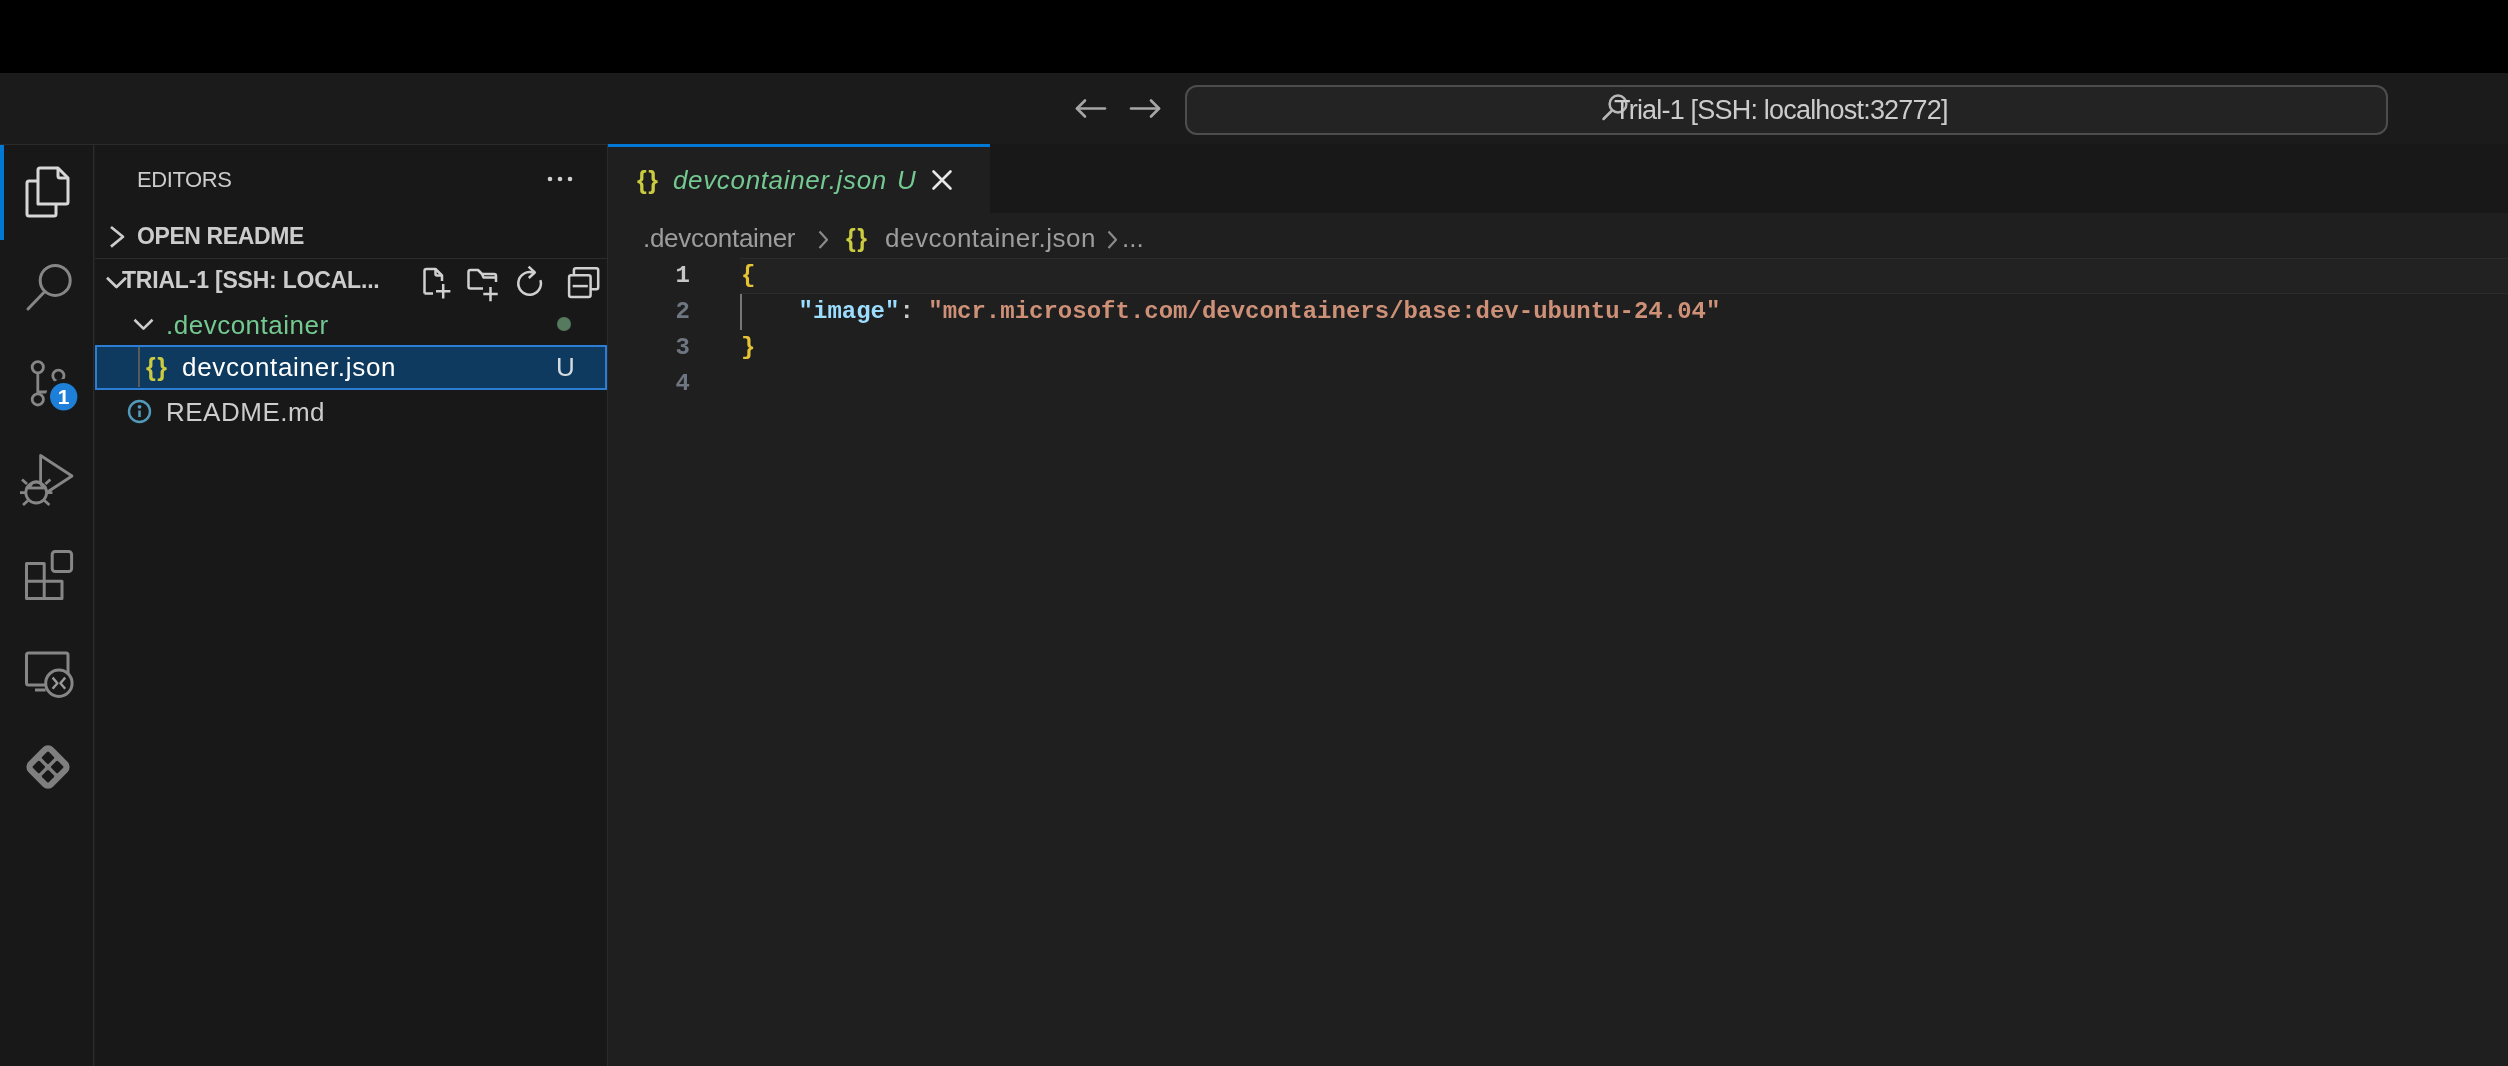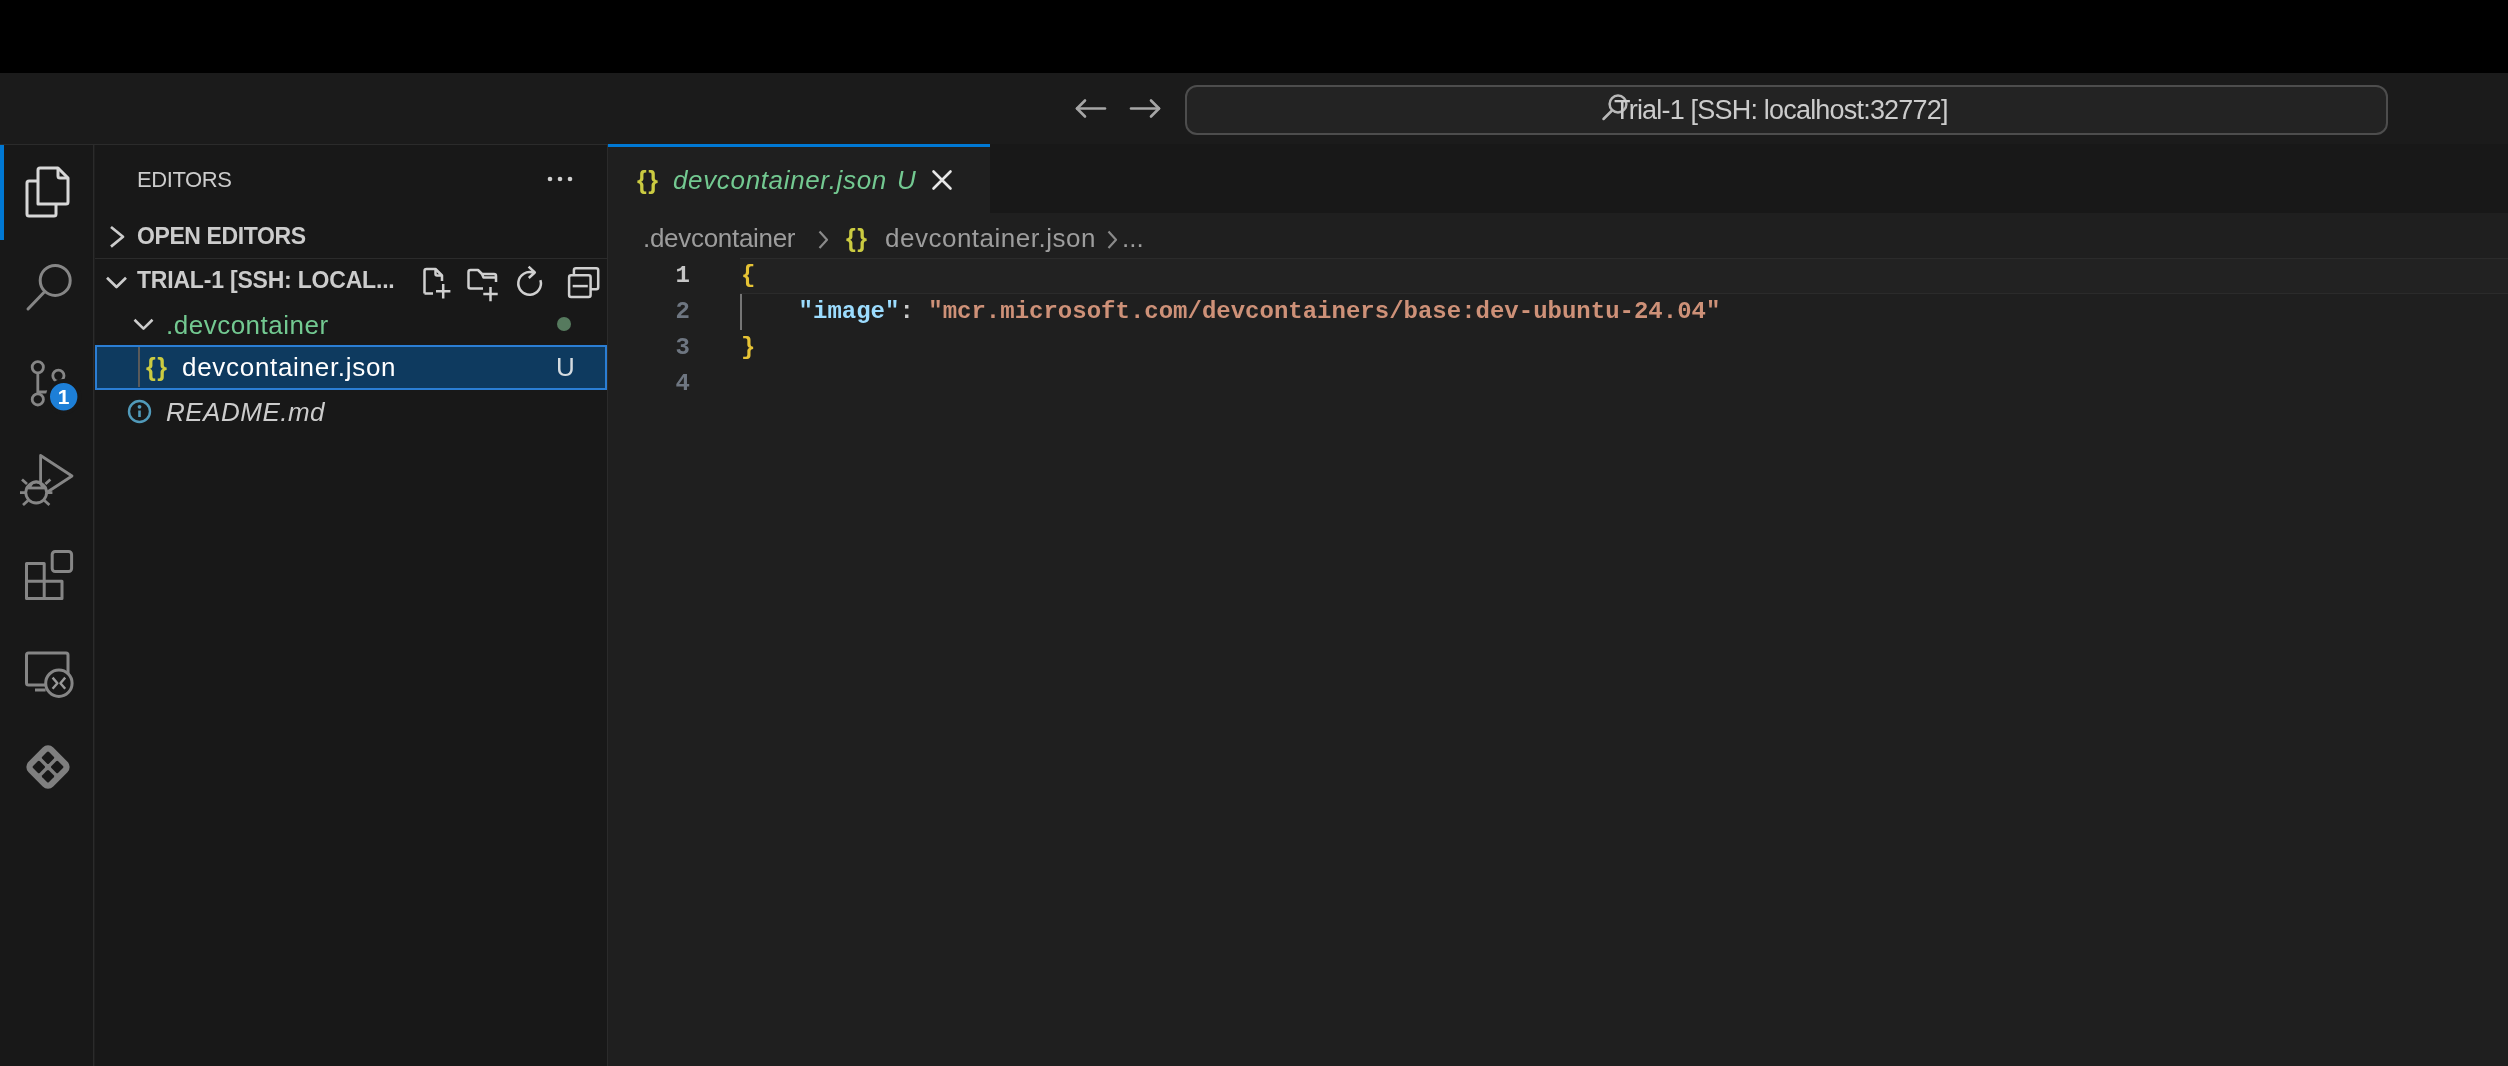--- a/index.html
+++ b/index.html
@@ -99,27 +99,27 @@
   <g fill="#d0d0d0">
       <circle cx="6" cy="6" r="2.3"></circle>
       <circle cx="16" cy="6" r="2.3"></circle>
       <circle cx="26" cy="6" r="2.3"></circle>
     </g>
 </svg>
 
 <svg class="abs" style="left:106px;top:224px;" width="22" height="26" viewBox="0 0 22 26">
   <path d="M5 3 L17 12.8 L5 22.6" stroke="#cccccc" stroke-width="2.7" fill="none" stroke-linejoin="round"></path>
 </svg>
-<div class="abs" style="left:137px;top:214px;height:44px;line-height:44px;font-size:23px;letter-spacing:-0.4px;font-weight:bold;color:#cccccc;">OPEN EDITORS</div>
+<div class="abs" style="left:137px;top:214px;height:44px;line-height:44px;font-size:23px;letter-spacing:-0.4px;font-weight:bold;color:#cccccc;">OPEN README</div>
 <div class="abs" style="left:95px;top:258px;width:513px;height:1px;background:#2b2b2b;"></div>
 
 <svg class="abs" style="left:104px;top:272px;" width="28" height="20" viewBox="0 0 28 20">
   <path d="M3 5.8 L12.5 15 L22 5.8" stroke="#cccccc" stroke-width="2.7" fill="none" stroke-linejoin="round"></path>
 </svg>
-<div class="abs" style="left:137px;top:259px;height:43px;line-height:43px;font-size:23px;font-weight:bold;color:#cccccc;letter-spacing:-0.2px;">TRIAL-1 [SSH: LOCAL...</div>
+<div class="abs" style="left:122px;top:259px;height:43px;line-height:43px;font-size:23px;font-weight:bold;color:#cccccc;letter-spacing:-0.2px;">TRIAL-1 [SSH: LOCAL...</div>
 <svg class="abs" style="left:420px;top:264px;" width="182" height="40" viewBox="0 0 182 40">
   <g stroke="#d0d0d0" stroke-width="2.5" fill="none" stroke-linejoin="round">
 
     <path d="M4.5 29.5 V7 a2 2 0 0 1 2 -2 H15.5 L22 11.5 V17"></path>
     <path d="M4.5 29.5 H13"></path>
     <path d="M15.5 5 V10 a1.5 1.5 0 0 0 1.5 1.5 H22"></path>
     <path d="M16 27.3 H30.4 M23.2 20.1 V34.5"></path>
 
     <path d="M63 24.5 H50.5 a2 2 0 0 1 -2 -2 V8 a2 2 0 0 1 2 -2 H58 L62 10 H74 a2 2 0 0 1 2 2 V18"></path>
     <path d="M62 10 L63.5 13.5 H76"></path>
@@ -144,21 +144,21 @@
 <div class="abs" style="left:138px;top:347px;width:2px;height:40px;background:#5a5a5a;"></div>
 <div class="abs" style="left:146px;top:345px;height:44px;line-height:44px;font-size:25px;letter-spacing:1.5px;font-weight:bold;color:#cbcb41;">{}</div>
 <div class="abs" style="left:182px;top:345px;height:44px;line-height:44px;font-size:26px;letter-spacing:0.7px;color:#ffffff;">devcontainer.json</div>
 <div class="abs" style="left:556px;top:345px;height:44px;line-height:44px;font-size:26px;color:#d4dbe0;">U</div>
 
 <svg class="abs" style="left:127px;top:399px;" width="25" height="25" viewBox="0 0 25 25">
   <circle cx="12.5" cy="12.5" r="10.5" stroke="#519aba" stroke-width="2.4" fill="none"></circle>
   <circle cx="12.5" cy="7.8" r="1.9" fill="#519aba"></circle>
   <path d="M12.5 11.5 V18" stroke="#519aba" stroke-width="2.6"></path>
 </svg>
-<div class="abs" style="left:166px;top:391px;height:43px;line-height:43px;font-size:26px;letter-spacing:0.5px;color:#cccccc;font-style:italic;">README.md</div>
+<div class="abs" style="left:166px;top:391px;height:43px;line-height:43px;font-size:26px;letter-spacing:0.5px;color:#cccccc;">README.md</div>
 
 <div class="abs" style="left:608px;top:144px;width:1900px;height:69px;background:#181818;"></div>
 <div class="abs" style="left:608px;top:144px;width:382px;height:69px;background:#1f1f1f;border-top:3px solid #0078d4;"></div>
 <div class="abs" style="left:637px;top:147px;height:66px;line-height:66px;font-size:25px;letter-spacing:1.5px;font-weight:bold;color:#cbcb41;">{}</div>
 <div class="abs" style="left:673px;top:147px;height:66px;line-height:66px;font-size:26px;letter-spacing:0.65px;font-style:italic;color:#73c991;">devcontainer.json</div>
 <div class="abs" style="left:897px;top:147px;height:66px;line-height:66px;font-size:26px;font-style:italic;color:#73c991;">U</div>
 <svg class="abs" style="left:930px;top:168px;" width="24" height="24" viewBox="0 0 24 24">
   <path d="M3.5 3.5 L20.5 20.5 M20.5 3.5 L3.5 20.5" stroke="#e6e6e6" stroke-width="2.6" fill="none" stroke-linecap="round"></path>
 </svg>
 

